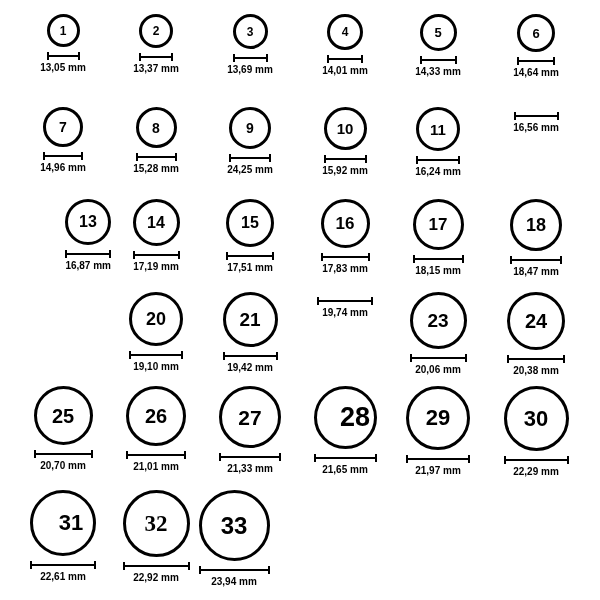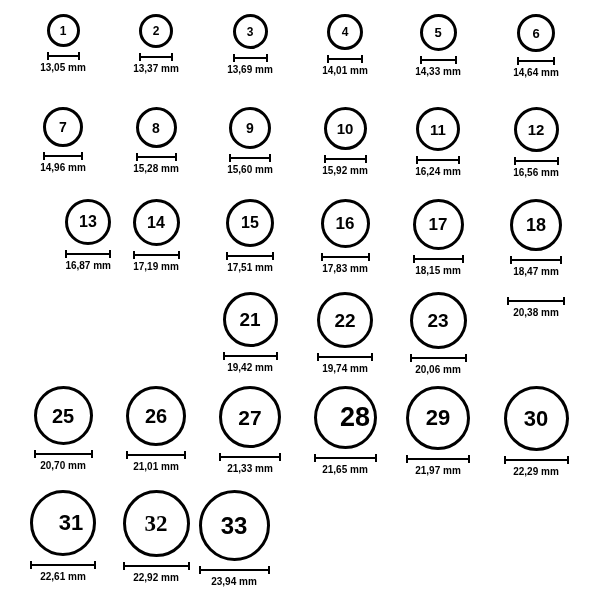--- a/index.html
+++ b/index.html
@@ -164,21 +164,21 @@
     </div>
     <div class="ring-cell" style="left: 202px; top: 107px; width: 96px;">
       <div class="ring-circle" style="width: 42px; height: 42px;">
         <span class="ring-number" style="font-size: 14px;">9</span>
       </div>
       <div class="measure" style="width: 42px;">
         <div class="bar"></div>
         <div class="tick-left"></div>
         <div class="tick-right"></div>
       </div>
-      <div class="ring-label">15,60 mm</div>
+      <div class="ring-label">24,25 mm</div>
     </div>
     <div class="ring-cell" style="left: 297px; top: 107px; width: 96px;">
       <div class="ring-circle" style="width: 43px; height: 43px;">
         <span class="ring-number" style="font-size: 15px;">10</span>
       </div>
       <div class="measure" style="width: 43px;">
         <div class="bar"></div>
         <div class="tick-left"></div>
         <div class="tick-right"></div>
       </div>
@@ -189,23 +189,20 @@
         <span class="ring-number" style="font-size: 15px;">11</span>
       </div>
       <div class="measure" style="width: 44px;">
         <div class="bar"></div>
         <div class="tick-left"></div>
         <div class="tick-right"></div>
       </div>
       <div class="ring-label">16,24 mm</div>
     </div>
     <div class="ring-cell" style="left: 488px; top: 107px; width: 96px;">
-      <div class="ring-circle" style="width: 45px; height: 45px;">
-        <span class="ring-number" style="font-size: 15px;">12</span>
-      </div>
       <div class="measure" style="width: 45px;">
         <div class="bar"></div>
         <div class="tick-left"></div>
         <div class="tick-right"></div>
       </div>
       <div class="ring-label">16,56 mm</div>
     </div>
     <div class="ring-cell" style="left: 15px; top: 199px; width: 96px; align-items: flex-end;">
       <div class="ring-circle" style="width: 46px; height: 46px;">
         <span class="ring-number" style="font-size: 16px;">13</span>
@@ -265,54 +262,65 @@
       <div class="ring-circle" style="width: 52px; height: 52px;">
         <span class="ring-number" style="font-size: 18px;">18</span>
       </div>
       <div class="measure" style="width: 52px;">
         <div class="bar"></div>
         <div class="tick-left"></div>
         <div class="tick-right"></div>
       </div>
       <div class="ring-label">18,47 mm</div>
     </div>
+    <div class="ring-cell" style="left: 108px; top: 292px; width: 96px;">
+      <div class="ring-circle" style="width: 54px; height: 54px;">
+        <span class="ring-number" style="font-size: 18px;">20</span>
+      </div>
+      <div class="measure" style="width: 54px;">
+        <div class="bar"></div>
+        <div class="tick-left"></div>
+        <div class="tick-right"></div>
+      </div>
+      <div class="ring-label">19,10 mm</div>
+    </div>
     <div class="ring-cell" style="left: 202px; top: 292px; width: 96px;">
       <div class="ring-circle" style="width: 55px; height: 55px;">
         <span class="ring-number" style="font-size: 19px;">21</span>
       </div>
       <div class="measure" style="width: 55px;">
         <div class="bar"></div>
         <div class="tick-left"></div>
         <div class="tick-right"></div>
       </div>
       <div class="ring-label">19,42 mm</div>
     </div>
     <div class="ring-cell" style="left: 297px; top: 292px; width: 96px;">
-      <div class="ring-circle" style="width: 56px; height: 56px;">
-        <span class="ring-number" style="font-size: 19px;">22</span>
-      </div>
       <div class="measure" style="width: 56px;">
         <div class="bar"></div>
         <div class="tick-left"></div>
         <div class="tick-right"></div>
       </div>
       <div class="ring-label">19,74 mm</div>
     </div>
     <div class="ring-cell" style="left: 390px; top: 292px; width: 96px;">
       <div class="ring-circle" style="width: 57px; height: 57px;">
         <span class="ring-number" style="font-size: 19px;">23</span>
       </div>
       <div class="measure" style="width: 57px;">
         <div class="bar"></div>
         <div class="tick-left"></div>
         <div class="tick-right"></div>
       </div>
       <div class="ring-label">20,06 mm</div>
     </div>
     <div class="ring-cell" style="left: 488px; top: 292px; width: 96px;">
+      <div class="ring-circle" style="width: 58px; height: 58px;">
+        <span class="ring-number" style="font-size: 20px;">24</span>
+      </div>
       <div class="measure" style="width: 58px;">
         <div class="bar"></div>
         <div class="tick-left"></div>
         <div class="tick-right"></div>
       </div>
       <div class="ring-label">20,38 mm</div>
     </div>
     <div class="ring-cell" style="left: 15px; top: 386px; width: 96px;">
       <div class="ring-circle" style="width: 59px; height: 59px;">
         <span class="ring-number" style="font-size: 20px;">25</span>

